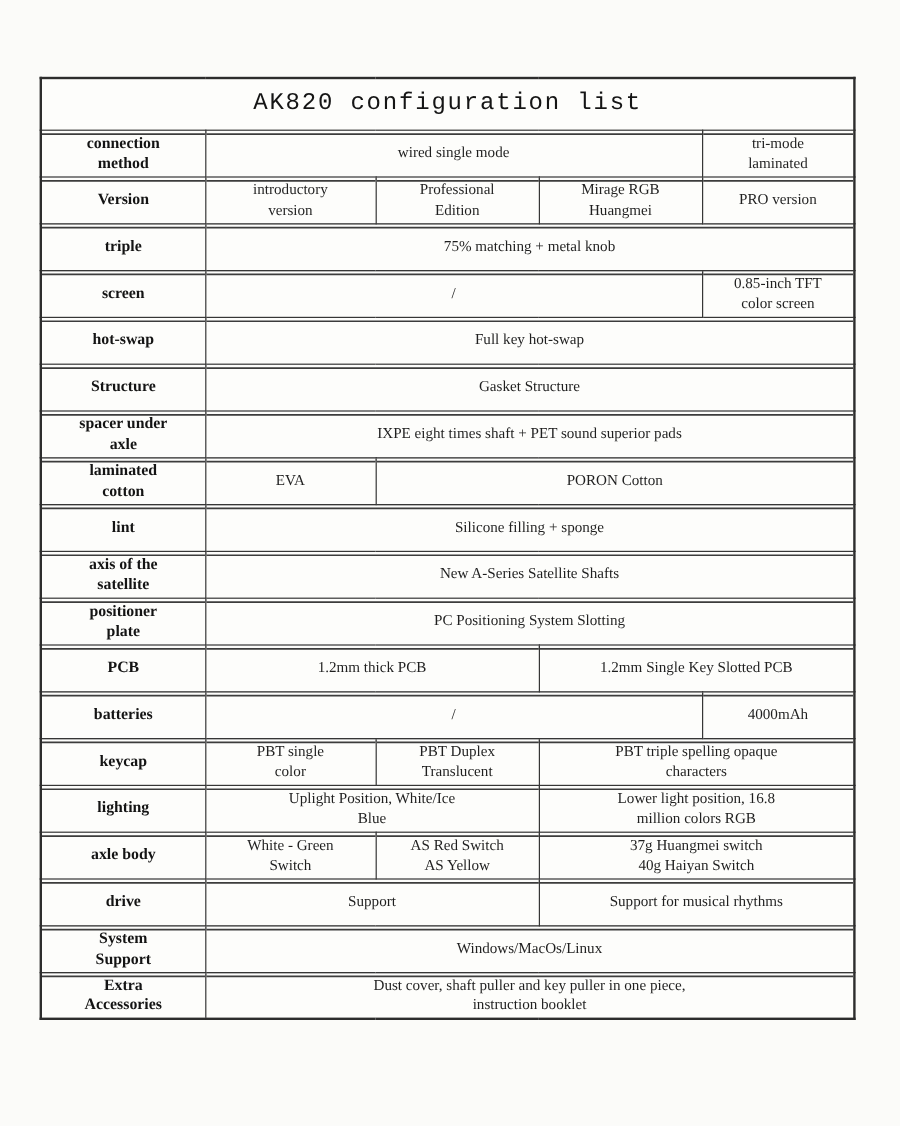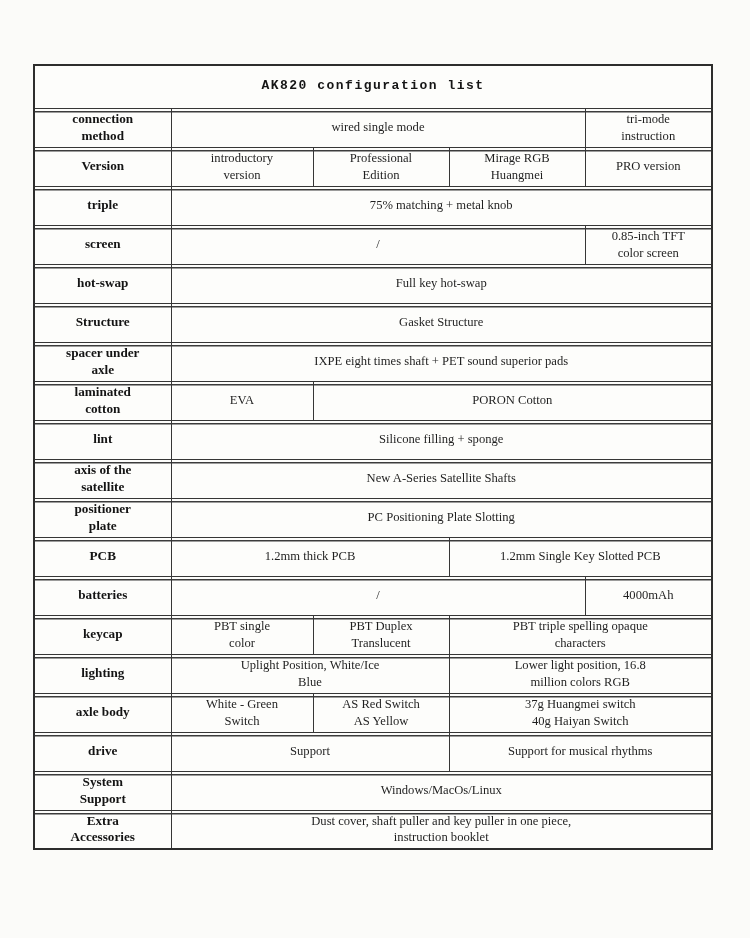--- a/index.html
+++ b/index.html
@@ -29,22 +29,22 @@
     line-height: 1.28;
     overflow: hidden;
   }
   
   tr.data-row th, tr.data-row td {
     box-shadow: inset 0 2px 0 #fdfdfb, inset 0 3.4px 0 #3c3c3c;
   }
   tr.data-row { height: 39px; font-family: Liberation Serif, serif; }
   tr.title-row { height: 43px; }
   .title-cell {
-    font-size: 13px;
-    font-weight: bold;
+    font-size: 20px;
+    font-weight: normal;
     letter-spacing: 1.5px;
     color: #151515;
   }
   th.row-label {
     font-weight: bold;
     font-size: 13.2px;
     color: #141414;
   }
   td.value-cell {
     font-weight: normal;
@@ -67,21 +67,21 @@
     <tbody id="table-body">
       <tr class="title-row">
         <th class="title-cell" colspan="5">AK820 configuration list</th>
       </tr>
 
     <tr class="data-row">
           <th class="row-label">connection
 method</th>
           <td class="value-cell" colspan="3">wired single mode</td>
           <td class="value-cell" colspan="1">tri-mode
-instruction</td>
+laminated</td>
         </tr>
         <tr class="data-row">
           <th class="row-label">Version</th>
           <td class="value-cell" colspan="1">introductory
 version</td>
           <td class="value-cell" colspan="1">Professional
 Edition</td>
           <td class="value-cell" colspan="1">Mirage RGB
 Huangmei</td>
           <td class="value-cell" colspan="1">PRO version</td>
@@ -120,21 +120,21 @@
           <td class="value-cell" colspan="4">Silicone filling + sponge</td>
         </tr>
         <tr class="data-row">
           <th class="row-label">axis of the
 satellite</th>
           <td class="value-cell" colspan="4">New A-Series Satellite Shafts</td>
         </tr>
         <tr class="data-row">
           <th class="row-label">positioner
 plate</th>
-          <td class="value-cell" colspan="4">PC Positioning Plate Slotting</td>
+          <td class="value-cell" colspan="4">PC Positioning System Slotting</td>
         </tr>
         <tr class="data-row">
           <th class="row-label">PCB</th>
           <td class="value-cell" colspan="2">1.2mm thick PCB</td>
           <td class="value-cell" colspan="2">1.2mm Single Key Slotted PCB</td>
         </tr>
         <tr class="data-row">
           <th class="row-label">batteries</th>
           <td class="value-cell" colspan="3">/</td>
           <td class="value-cell" colspan="1">4000mAh</td>

